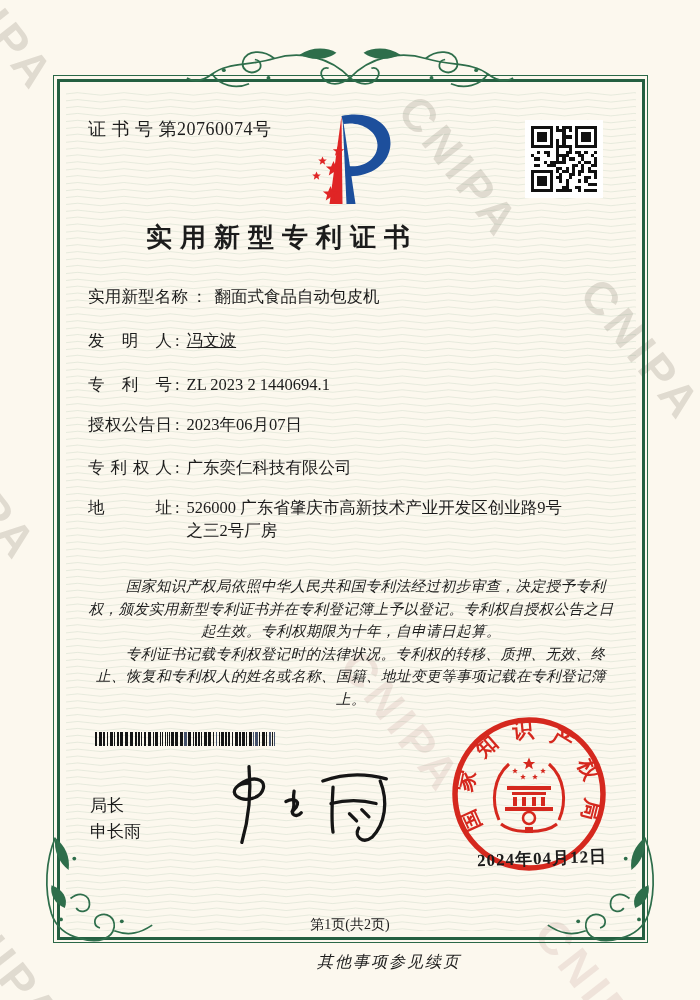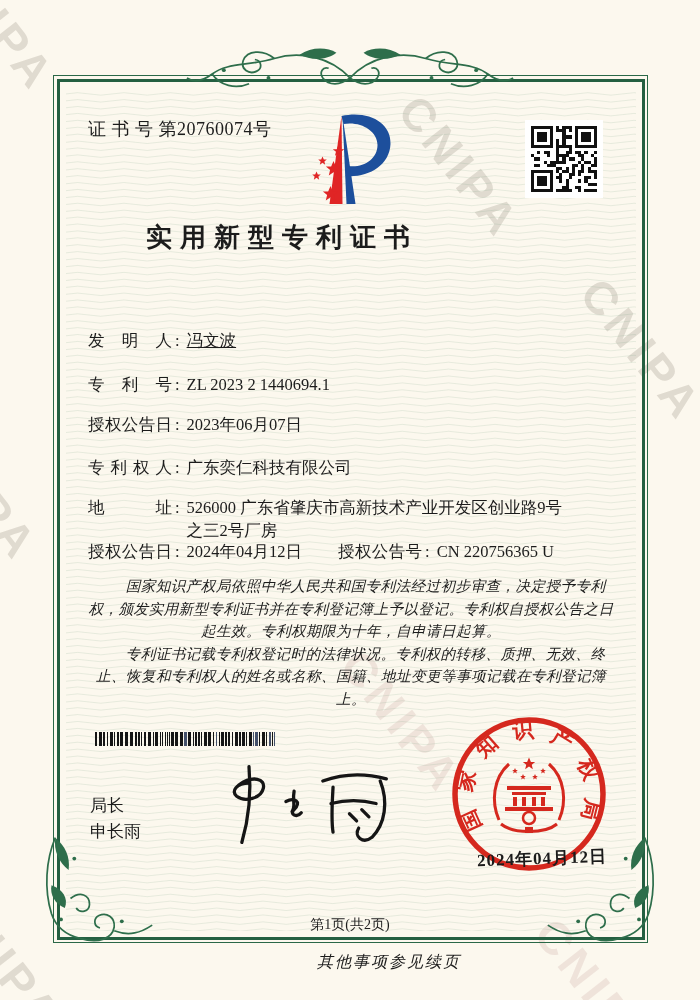--- a/index.html
+++ b/index.html
@@ -388,37 +388,37 @@
         <rect x="15" y="1" width="5" height="5" fill="#fff"></rect>
         <rect x="16" y="2" width="3" height="3" fill="#111"></rect>
         <rect x="0" y="14" width="7" height="7" fill="#111"></rect>
         <rect x="1" y="15" width="5" height="5" fill="#fff"></rect>
         <rect x="2" y="16" width="3" height="3" fill="#111"></rect>
       </svg>
   </div>
 
   <div class="doc-title">实用新型专利证书</div>
 
+  <div class="row" style="top:286px;">
+    <span class="lbl wide">实用新型名称</span><span class="colon">：</span><span class="val">翻面式食品自动包皮机</span>
+  </div>
   <div class="row" style="top:330px;text-decoration:underline;">
     <span class="lbl">发 明 人</span><span class="colon">:</span><span class="val">冯文波</span>
   </div>
   <div class="row" style="top:374px;">
     <span class="lbl">专 利 号</span><span class="colon">:</span><span class="val">ZL 2023 2 1440694.1</span>
   </div>
   <div class="row" style="top:414px;">
     <span class="lbl">授权公告日</span><span class="colon">:</span><span class="val">2023年06月07日</span>
   </div>
   <div class="row" style="top:457px;">
     <span class="lbl">专 利 权 人</span><span class="colon">:</span><span class="val">广东奕仁科技有限公司</span>
   </div>
   <div class="row" style="top:497px;">
     <span class="lbl">地 址</span><span class="colon">:</span><span class="val-addr">526000 广东省肇庆市高新技术产业开发区创业路9号之三2号厂房</span>
-  </div>
-  <div class="row" style="top:541px;">
-    <span class="lbl">授权公告日</span><span class="colon">:</span><span class="val">2024年04月12日</span><span class="pair2"><span class="lbl">授权公告号</span><span class="colon">:</span><span class="val">CN 220756365 U</span></span>
   </div>
 
   <div class="body-text">
     <p>国家知识产权局依照中华人民共和国专利法经过初步审查，决定授予专利权，颁发实用新型专利证书并在专利登记簿上予以登记。专利权自授权公告之日起生效。专利权期限为十年，自申请日起算。</p>
     <p>专利证书记载专利权登记时的法律状况。专利权的转移、质押、无效、终止、恢复和专利权人的姓名或名称、国籍、地址变更等事项记载在专利登记簿上。</p>
   </div>
 
   <div class="barcode"><svg viewBox="0 0 183 14" preserveAspectRatio="none" shape-rendering="crispEdges">
         <rect x="0" y="0" width="2" height="14" fill="#151515"></rect>
         <rect x="4" y="0" width="3" height="14" fill="#151515"></rect>

